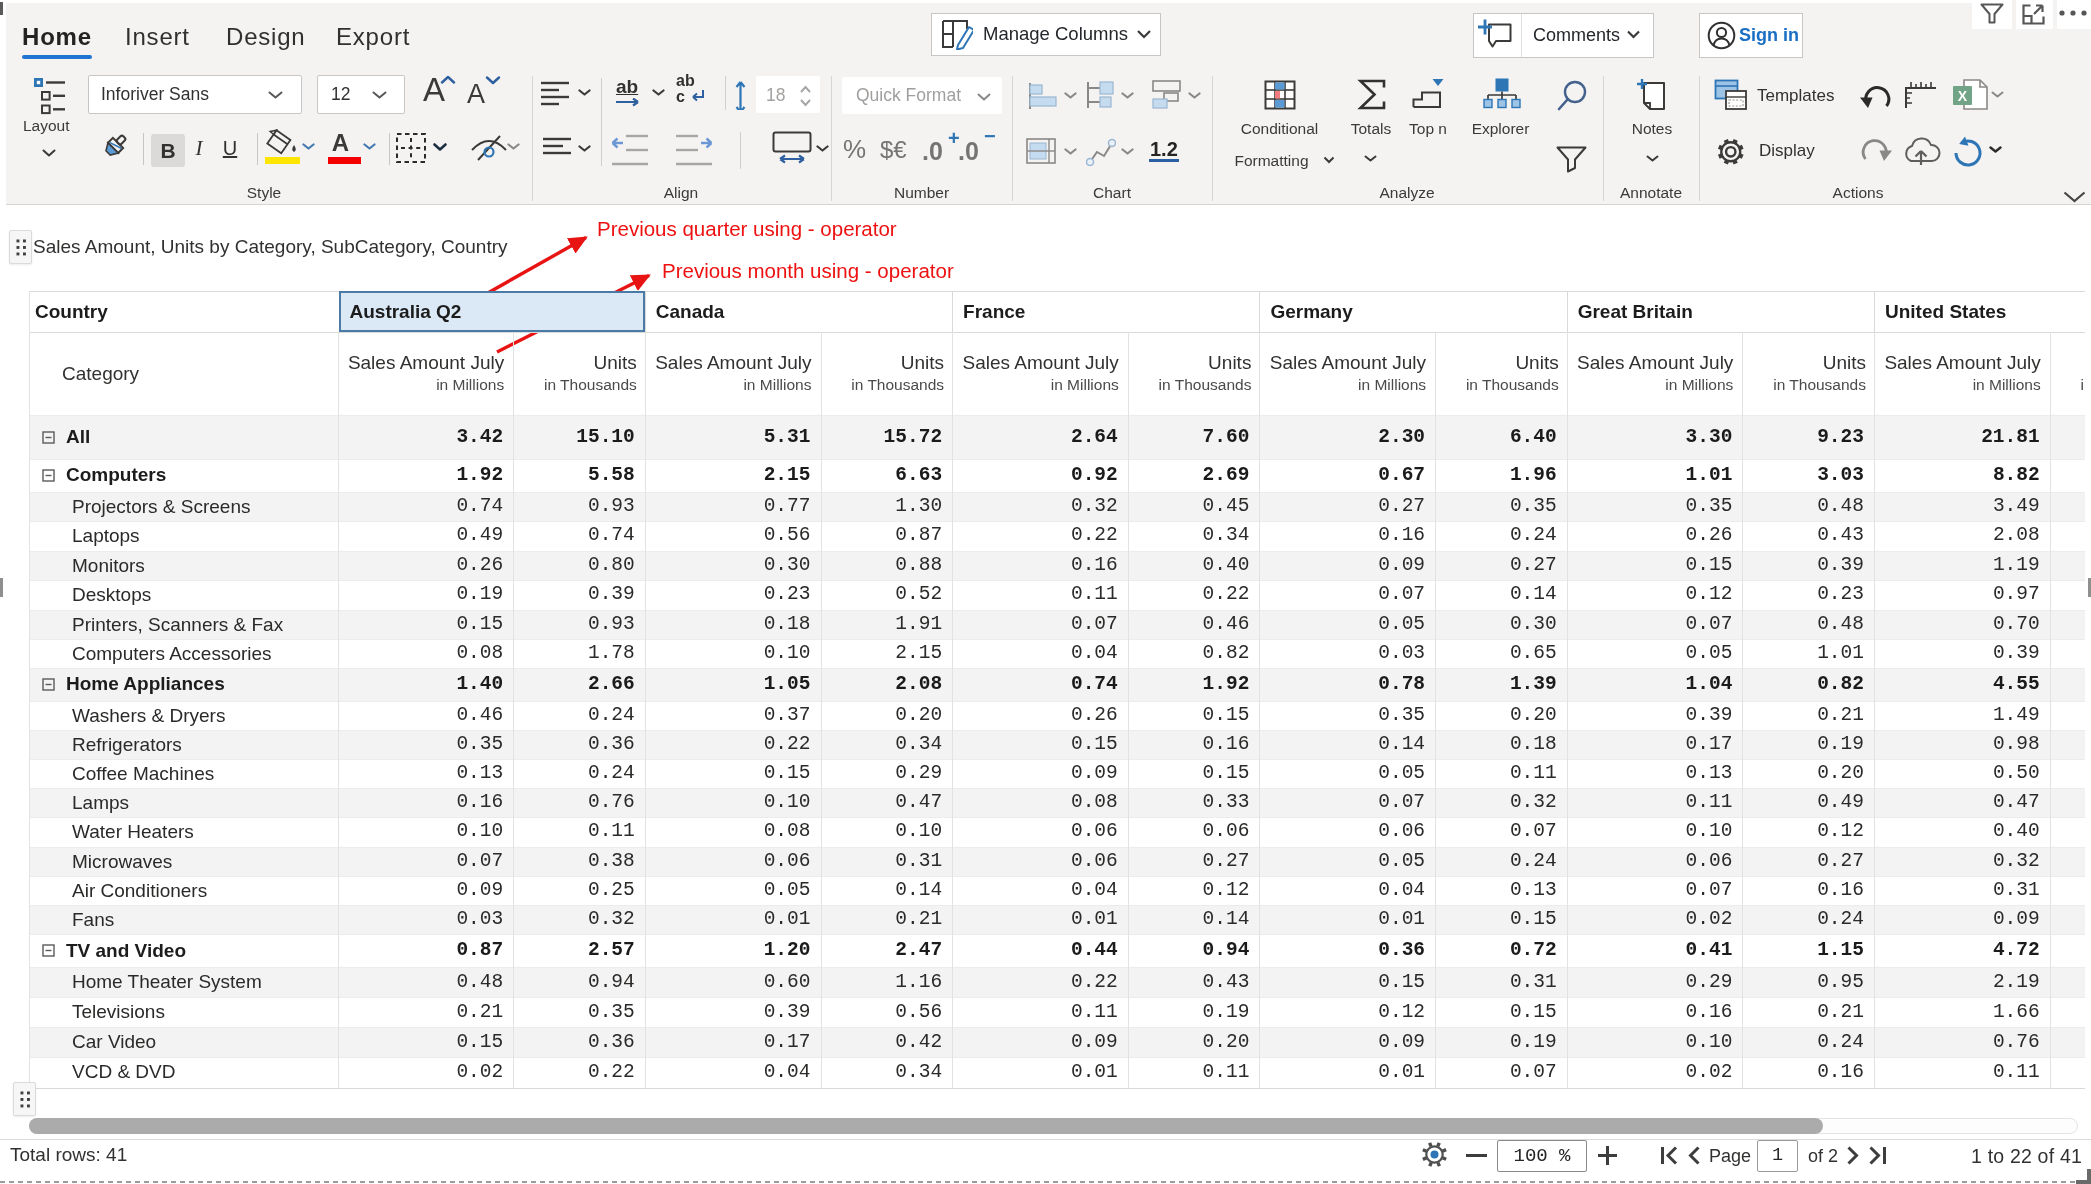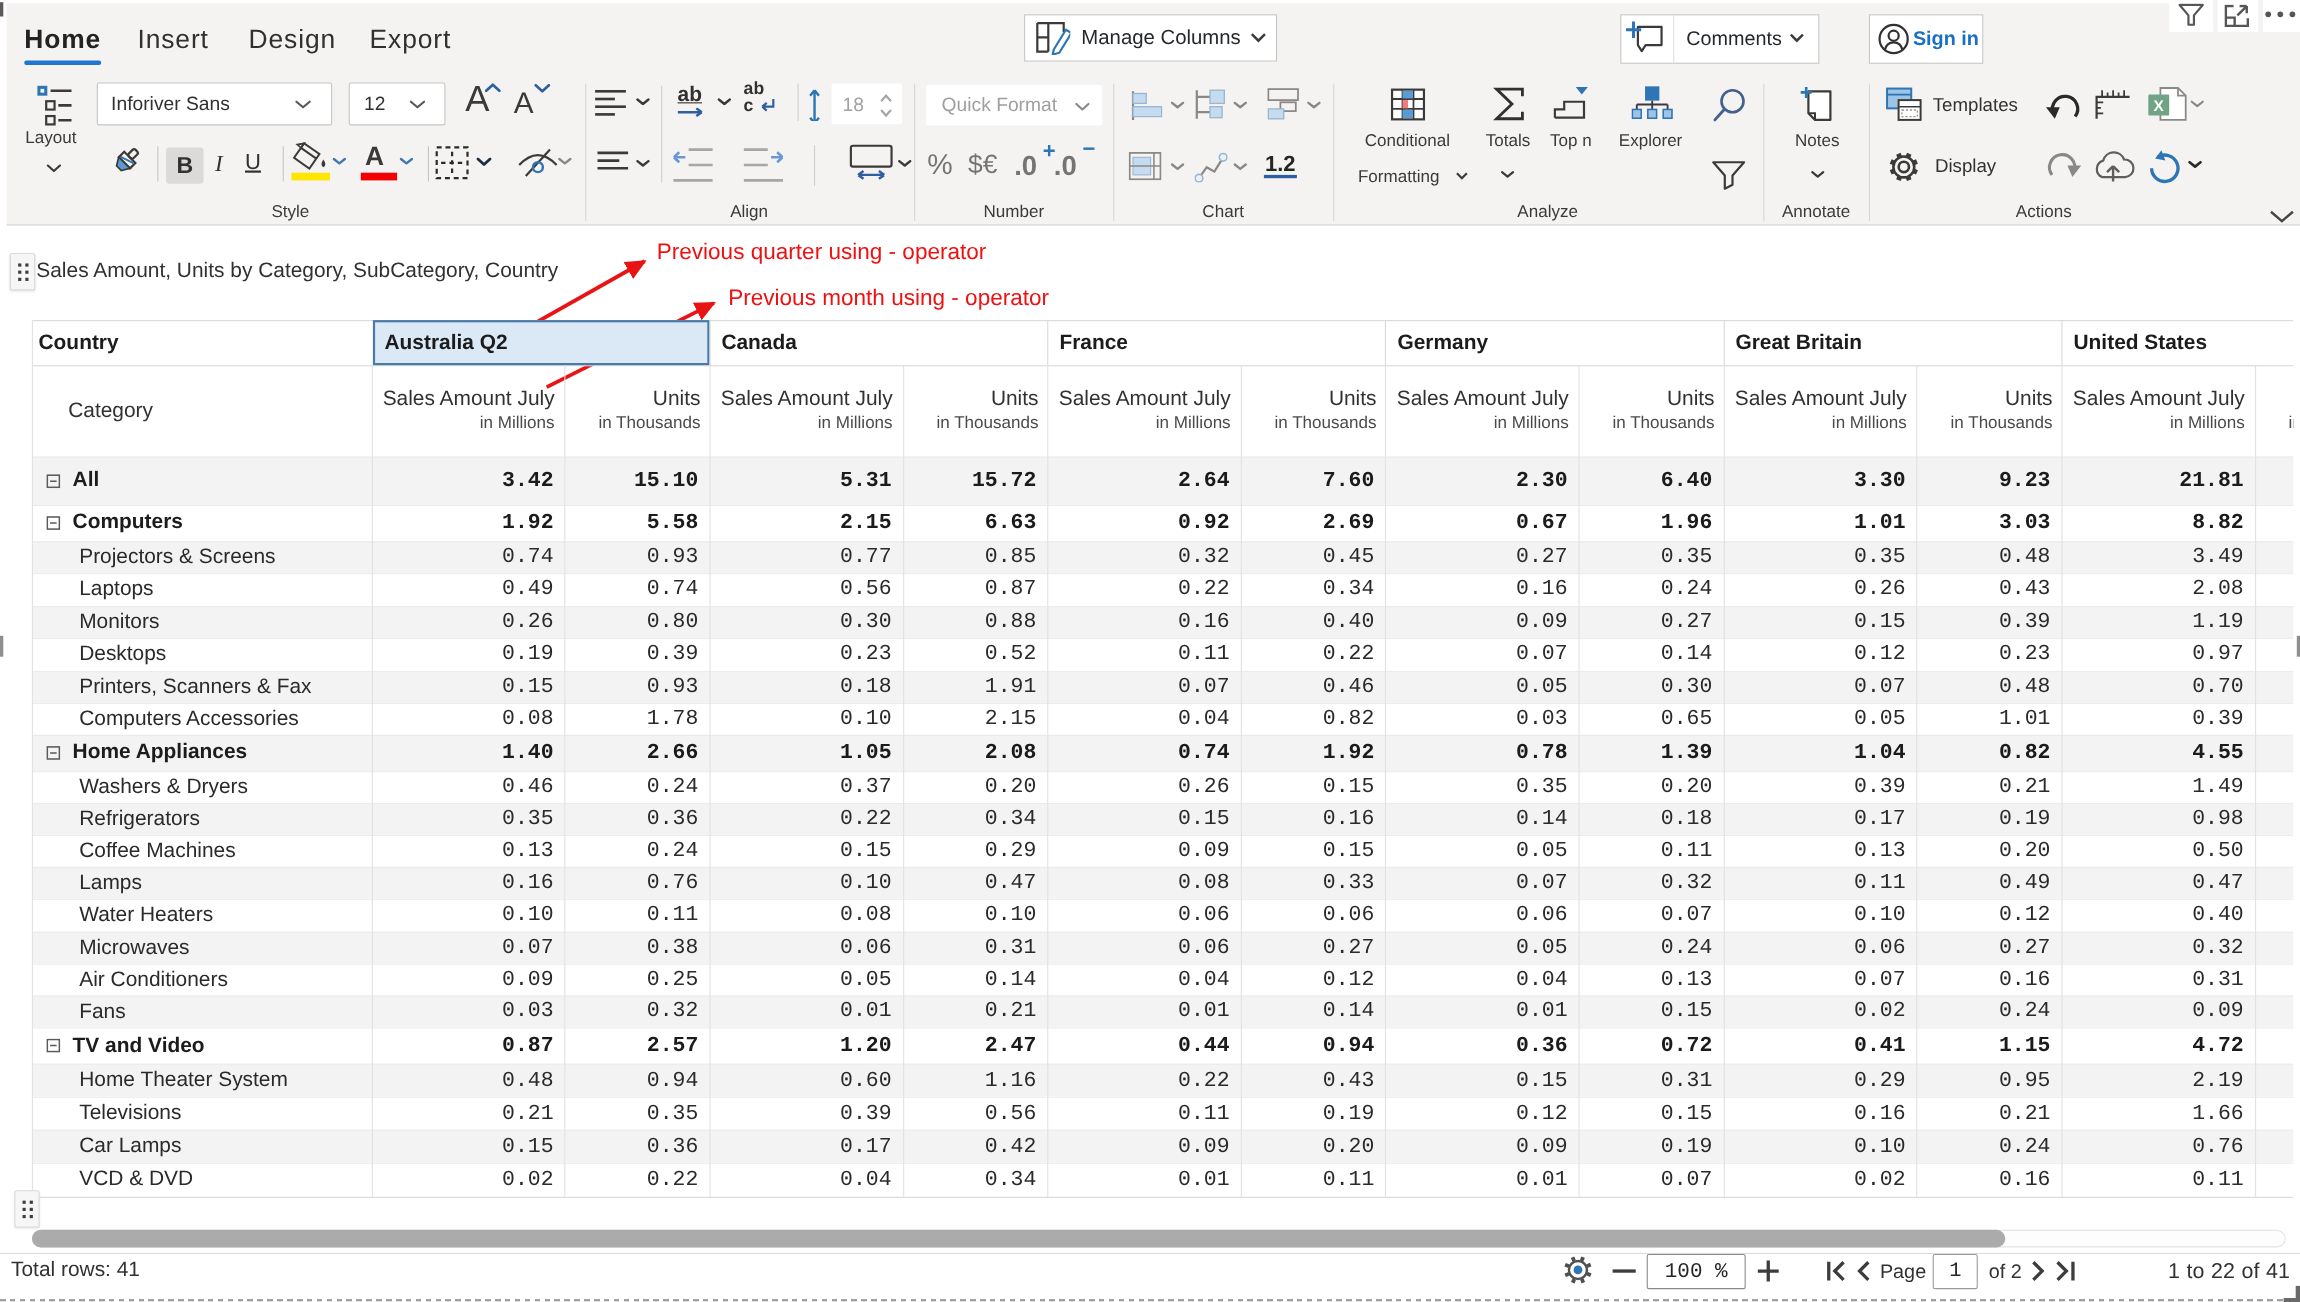--- a/index.html
+++ b/index.html
@@ -467,21 +467,21 @@
 <div style="position:absolute;left:1259.4px;top:459.4px;font-family:&quot;Liberation Mono&quot;, monospace;font-size:19.5px;color:#1b1b1b;font-weight:700;white-space:nowrap;letter-spacing:0;width:165.70000000000005px;text-align:right;height:32.5px;line-height:32.5px;">0.67</div>
 <div style="position:absolute;left:1435.1000000000001px;top:459.4px;font-family:&quot;Liberation Mono&quot;, monospace;font-size:19.5px;color:#1b1b1b;font-weight:700;white-space:nowrap;letter-spacing:0;width:121.59999999999991px;text-align:right;height:32.5px;line-height:32.5px;">1.96</div>
 <div style="position:absolute;left:1566.7px;top:459.4px;font-family:&quot;Liberation Mono&quot;, monospace;font-size:19.5px;color:#1b1b1b;font-weight:700;white-space:nowrap;letter-spacing:0;width:165.70000000000005px;text-align:right;height:32.5px;line-height:32.5px;">1.01</div>
 <div style="position:absolute;left:1742.4px;top:459.4px;font-family:&quot;Liberation Mono&quot;, monospace;font-size:19.5px;color:#1b1b1b;font-weight:700;white-space:nowrap;letter-spacing:0;width:121.59999999999991px;text-align:right;height:32.5px;line-height:32.5px;">3.03</div>
 <div style="position:absolute;left:1874.0px;top:459.4px;font-family:&quot;Liberation Mono&quot;, monospace;font-size:19.5px;color:#1b1b1b;font-weight:700;white-space:nowrap;letter-spacing:0;width:165.69999999999982px;text-align:right;height:32.5px;line-height:32.5px;">8.82</div>
 <div style="position:absolute;left:29.0px;top:491.9px;width:2056.0px;height:29.4px;background:#f3f3f3;border-top:1px solid #ececec;"></div>
 <div style="position:absolute;left:72px;top:491.9px;font-family:&quot;Liberation Sans&quot;, sans-serif;font-size:19px;color:#2b2a29;font-weight:400;white-space:nowrap;letter-spacing:0;height:29.4px;line-height:29.4px;">Projectors &amp; Screens</div>
 <div style="position:absolute;left:337.5px;top:491.9px;font-family:&quot;Liberation Mono&quot;, monospace;font-size:19.5px;color:#2b2a29;font-weight:400;white-space:nowrap;letter-spacing:0;width:165.70000000000005px;text-align:right;height:29.4px;line-height:29.4px;">0.74</div>
 <div style="position:absolute;left:513.2px;top:491.9px;font-family:&quot;Liberation Mono&quot;, monospace;font-size:19.5px;color:#2b2a29;font-weight:400;white-space:nowrap;letter-spacing:0;width:121.59999999999991px;text-align:right;height:29.4px;line-height:29.4px;">0.93</div>
 <div style="position:absolute;left:644.8px;top:491.9px;font-family:&quot;Liberation Mono&quot;, monospace;font-size:19.5px;color:#2b2a29;font-weight:400;white-space:nowrap;letter-spacing:0;width:165.70000000000005px;text-align:right;height:29.4px;line-height:29.4px;">0.77</div>
-<div style="position:absolute;left:820.5px;top:491.9px;font-family:&quot;Liberation Mono&quot;, monospace;font-size:19.5px;color:#2b2a29;font-weight:400;white-space:nowrap;letter-spacing:0;width:121.59999999999991px;text-align:right;height:29.4px;line-height:29.4px;">0.85</div>
+<div style="position:absolute;left:820.5px;top:491.9px;font-family:&quot;Liberation Mono&quot;, monospace;font-size:19.5px;color:#2b2a29;font-weight:400;white-space:nowrap;letter-spacing:0;width:121.59999999999991px;text-align:right;height:29.4px;line-height:29.4px;">1.30</div>
 <div style="position:absolute;left:952.1px;top:491.9px;font-family:&quot;Liberation Mono&quot;, monospace;font-size:19.5px;color:#2b2a29;font-weight:400;white-space:nowrap;letter-spacing:0;width:165.69999999999993px;text-align:right;height:29.4px;line-height:29.4px;">0.32</div>
 <div style="position:absolute;left:1127.8px;top:491.9px;font-family:&quot;Liberation Mono&quot;, monospace;font-size:19.5px;color:#2b2a29;font-weight:400;white-space:nowrap;letter-spacing:0;width:121.60000000000014px;text-align:right;height:29.4px;line-height:29.4px;">0.45</div>
 <div style="position:absolute;left:1259.4px;top:491.9px;font-family:&quot;Liberation Mono&quot;, monospace;font-size:19.5px;color:#2b2a29;font-weight:400;white-space:nowrap;letter-spacing:0;width:165.70000000000005px;text-align:right;height:29.4px;line-height:29.4px;">0.27</div>
 <div style="position:absolute;left:1435.1000000000001px;top:491.9px;font-family:&quot;Liberation Mono&quot;, monospace;font-size:19.5px;color:#2b2a29;font-weight:400;white-space:nowrap;letter-spacing:0;width:121.59999999999991px;text-align:right;height:29.4px;line-height:29.4px;">0.35</div>
 <div style="position:absolute;left:1566.7px;top:491.9px;font-family:&quot;Liberation Mono&quot;, monospace;font-size:19.5px;color:#2b2a29;font-weight:400;white-space:nowrap;letter-spacing:0;width:165.70000000000005px;text-align:right;height:29.4px;line-height:29.4px;">0.35</div>
 <div style="position:absolute;left:1742.4px;top:491.9px;font-family:&quot;Liberation Mono&quot;, monospace;font-size:19.5px;color:#2b2a29;font-weight:400;white-space:nowrap;letter-spacing:0;width:121.59999999999991px;text-align:right;height:29.4px;line-height:29.4px;">0.48</div>
 <div style="position:absolute;left:1874.0px;top:491.9px;font-family:&quot;Liberation Mono&quot;, monospace;font-size:19.5px;color:#2b2a29;font-weight:400;white-space:nowrap;letter-spacing:0;width:165.69999999999982px;text-align:right;height:29.4px;line-height:29.4px;">3.49</div>
 <div style="position:absolute;left:29.0px;top:521.3px;width:2056.0px;height:29.4px;background:#ffffff;border-top:1px solid #ececec;"></div>
 <div style="position:absolute;left:72px;top:521.3px;font-family:&quot;Liberation Sans&quot;, sans-serif;font-size:19px;color:#2b2a29;font-weight:400;white-space:nowrap;letter-spacing:0;height:29.4px;line-height:29.4px;">Laptops</div>
 <div style="position:absolute;left:337.5px;top:521.3px;font-family:&quot;Liberation Mono&quot;, monospace;font-size:19.5px;color:#2b2a29;font-weight:400;white-space:nowrap;letter-spacing:0;width:165.70000000000005px;text-align:right;height:29.4px;line-height:29.4px;">0.49</div>
@@ -705,21 +705,21 @@
 <div style="position:absolute;left:644.8px;top:997.1499999999996px;font-family:&quot;Liberation Mono&quot;, monospace;font-size:19.5px;color:#2b2a29;font-weight:400;white-space:nowrap;letter-spacing:0;width:165.70000000000005px;text-align:right;height:30.15px;line-height:30.15px;">0.39</div>
 <div style="position:absolute;left:820.5px;top:997.1499999999996px;font-family:&quot;Liberation Mono&quot;, monospace;font-size:19.5px;color:#2b2a29;font-weight:400;white-space:nowrap;letter-spacing:0;width:121.59999999999991px;text-align:right;height:30.15px;line-height:30.15px;">0.56</div>
 <div style="position:absolute;left:952.1px;top:997.1499999999996px;font-family:&quot;Liberation Mono&quot;, monospace;font-size:19.5px;color:#2b2a29;font-weight:400;white-space:nowrap;letter-spacing:0;width:165.69999999999993px;text-align:right;height:30.15px;line-height:30.15px;">0.11</div>
 <div style="position:absolute;left:1127.8px;top:997.1499999999996px;font-family:&quot;Liberation Mono&quot;, monospace;font-size:19.5px;color:#2b2a29;font-weight:400;white-space:nowrap;letter-spacing:0;width:121.60000000000014px;text-align:right;height:30.15px;line-height:30.15px;">0.19</div>
 <div style="position:absolute;left:1259.4px;top:997.1499999999996px;font-family:&quot;Liberation Mono&quot;, monospace;font-size:19.5px;color:#2b2a29;font-weight:400;white-space:nowrap;letter-spacing:0;width:165.70000000000005px;text-align:right;height:30.15px;line-height:30.15px;">0.12</div>
 <div style="position:absolute;left:1435.1000000000001px;top:997.1499999999996px;font-family:&quot;Liberation Mono&quot;, monospace;font-size:19.5px;color:#2b2a29;font-weight:400;white-space:nowrap;letter-spacing:0;width:121.59999999999991px;text-align:right;height:30.15px;line-height:30.15px;">0.15</div>
 <div style="position:absolute;left:1566.7px;top:997.1499999999996px;font-family:&quot;Liberation Mono&quot;, monospace;font-size:19.5px;color:#2b2a29;font-weight:400;white-space:nowrap;letter-spacing:0;width:165.70000000000005px;text-align:right;height:30.15px;line-height:30.15px;">0.16</div>
 <div style="position:absolute;left:1742.4px;top:997.1499999999996px;font-family:&quot;Liberation Mono&quot;, monospace;font-size:19.5px;color:#2b2a29;font-weight:400;white-space:nowrap;letter-spacing:0;width:121.59999999999991px;text-align:right;height:30.15px;line-height:30.15px;">0.21</div>
 <div style="position:absolute;left:1874.0px;top:997.1499999999996px;font-family:&quot;Liberation Mono&quot;, monospace;font-size:19.5px;color:#2b2a29;font-weight:400;white-space:nowrap;letter-spacing:0;width:165.69999999999982px;text-align:right;height:30.15px;line-height:30.15px;">1.66</div>
 <div style="position:absolute;left:29.0px;top:1027.2999999999997px;width:2056.0px;height:30.15px;background:#f3f3f3;border-top:1px solid #ececec;"></div>
-<div style="position:absolute;left:72px;top:1027.2999999999997px;font-family:&quot;Liberation Sans&quot;, sans-serif;font-size:19px;color:#2b2a29;font-weight:400;white-space:nowrap;letter-spacing:0;height:30.15px;line-height:30.15px;">Car Lamps</div>
+<div style="position:absolute;left:72px;top:1027.2999999999997px;font-family:&quot;Liberation Sans&quot;, sans-serif;font-size:19px;color:#2b2a29;font-weight:400;white-space:nowrap;letter-spacing:0;height:30.15px;line-height:30.15px;">Car Video</div>
 <div style="position:absolute;left:337.5px;top:1027.2999999999997px;font-family:&quot;Liberation Mono&quot;, monospace;font-size:19.5px;color:#2b2a29;font-weight:400;white-space:nowrap;letter-spacing:0;width:165.70000000000005px;text-align:right;height:30.15px;line-height:30.15px;">0.15</div>
 <div style="position:absolute;left:513.2px;top:1027.2999999999997px;font-family:&quot;Liberation Mono&quot;, monospace;font-size:19.5px;color:#2b2a29;font-weight:400;white-space:nowrap;letter-spacing:0;width:121.59999999999991px;text-align:right;height:30.15px;line-height:30.15px;">0.36</div>
 <div style="position:absolute;left:644.8px;top:1027.2999999999997px;font-family:&quot;Liberation Mono&quot;, monospace;font-size:19.5px;color:#2b2a29;font-weight:400;white-space:nowrap;letter-spacing:0;width:165.70000000000005px;text-align:right;height:30.15px;line-height:30.15px;">0.17</div>
 <div style="position:absolute;left:820.5px;top:1027.2999999999997px;font-family:&quot;Liberation Mono&quot;, monospace;font-size:19.5px;color:#2b2a29;font-weight:400;white-space:nowrap;letter-spacing:0;width:121.59999999999991px;text-align:right;height:30.15px;line-height:30.15px;">0.42</div>
 <div style="position:absolute;left:952.1px;top:1027.2999999999997px;font-family:&quot;Liberation Mono&quot;, monospace;font-size:19.5px;color:#2b2a29;font-weight:400;white-space:nowrap;letter-spacing:0;width:165.69999999999993px;text-align:right;height:30.15px;line-height:30.15px;">0.09</div>
 <div style="position:absolute;left:1127.8px;top:1027.2999999999997px;font-family:&quot;Liberation Mono&quot;, monospace;font-size:19.5px;color:#2b2a29;font-weight:400;white-space:nowrap;letter-spacing:0;width:121.60000000000014px;text-align:right;height:30.15px;line-height:30.15px;">0.20</div>
 <div style="position:absolute;left:1259.4px;top:1027.2999999999997px;font-family:&quot;Liberation Mono&quot;, monospace;font-size:19.5px;color:#2b2a29;font-weight:400;white-space:nowrap;letter-spacing:0;width:165.70000000000005px;text-align:right;height:30.15px;line-height:30.15px;">0.09</div>
 <div style="position:absolute;left:1435.1000000000001px;top:1027.2999999999997px;font-family:&quot;Liberation Mono&quot;, monospace;font-size:19.5px;color:#2b2a29;font-weight:400;white-space:nowrap;letter-spacing:0;width:121.59999999999991px;text-align:right;height:30.15px;line-height:30.15px;">0.19</div>
 <div style="position:absolute;left:1566.7px;top:1027.2999999999997px;font-family:&quot;Liberation Mono&quot;, monospace;font-size:19.5px;color:#2b2a29;font-weight:400;white-space:nowrap;letter-spacing:0;width:165.70000000000005px;text-align:right;height:30.15px;line-height:30.15px;">0.10</div>
 <div style="position:absolute;left:1742.4px;top:1027.2999999999997px;font-family:&quot;Liberation Mono&quot;, monospace;font-size:19.5px;color:#2b2a29;font-weight:400;white-space:nowrap;letter-spacing:0;width:121.59999999999991px;text-align:right;height:30.15px;line-height:30.15px;">0.24</div>

